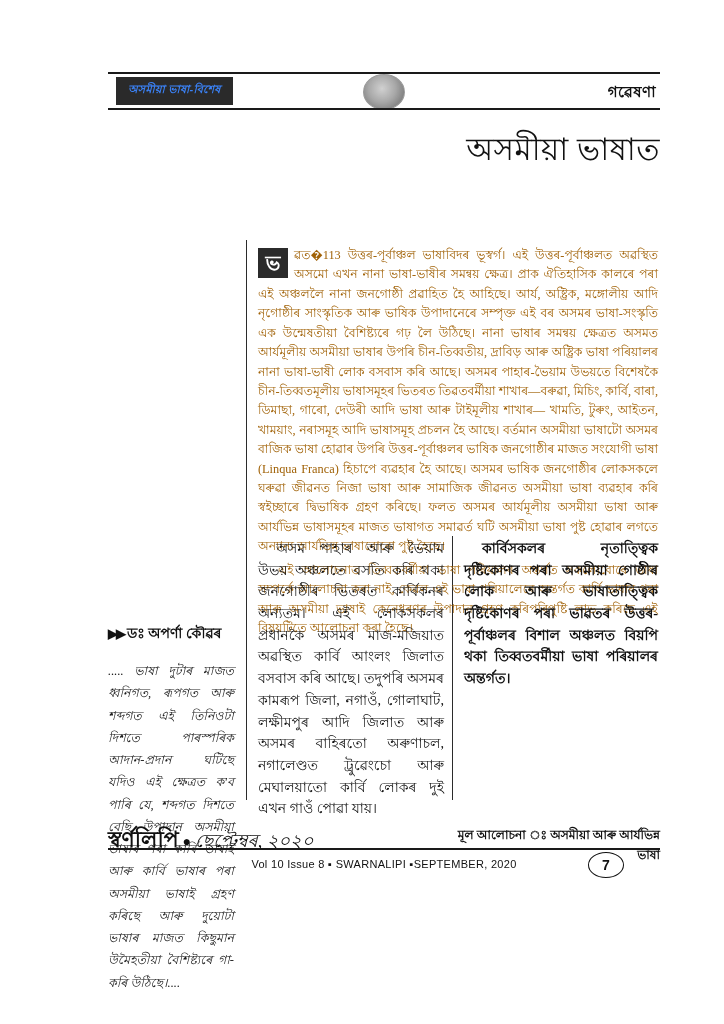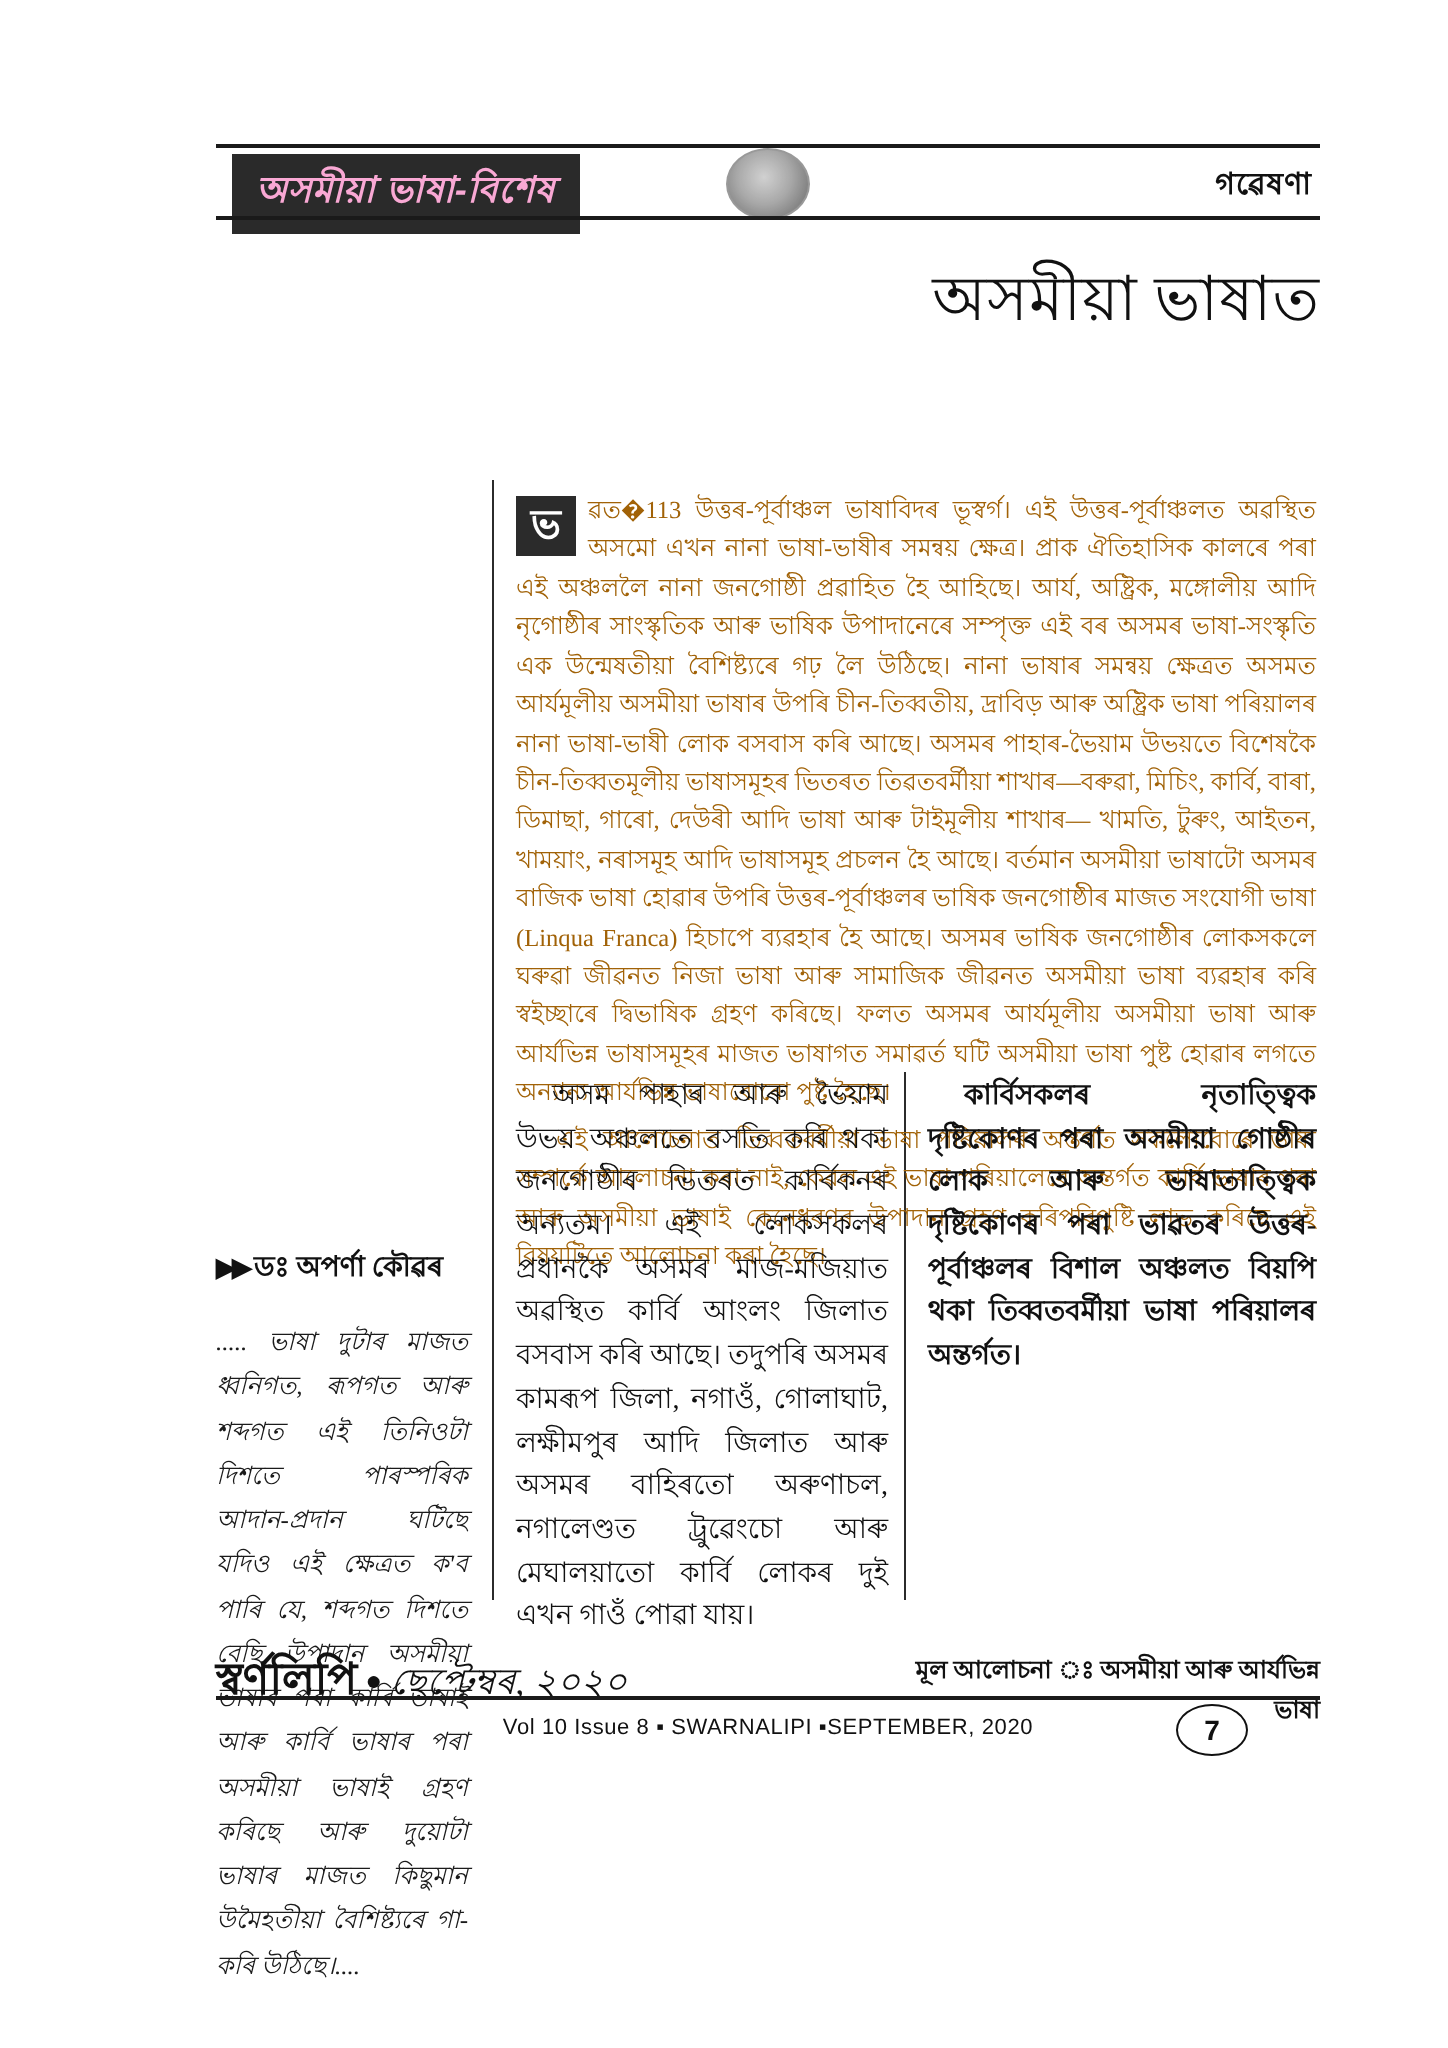--- a/index.html
+++ b/index.html
@@ -43,23 +43,23 @@
     left: 0; top: 36px;
     width: 552px;
     height: 2px;
     background: #1a1a1a;
   }
   .header-tab {
     position: absolute;
     left: 8px;
     top: 5px;
     background: #2a2a2a;
-    color: #f9a8d4;
+    color: #3b82f6;
     font-family: "Liberation Sans", sans-serif;
-    font-size: 18px;
+    font-size: 11px;
     font-style: italic;
     font-weight: bold;
     padding: 4px 12px 5px 12px;
     letter-spacing: 0.3px;
     white-space: nowrap;
   }
   .header-right {
     position: absolute;
     right: 4px;
     top: 8px;

